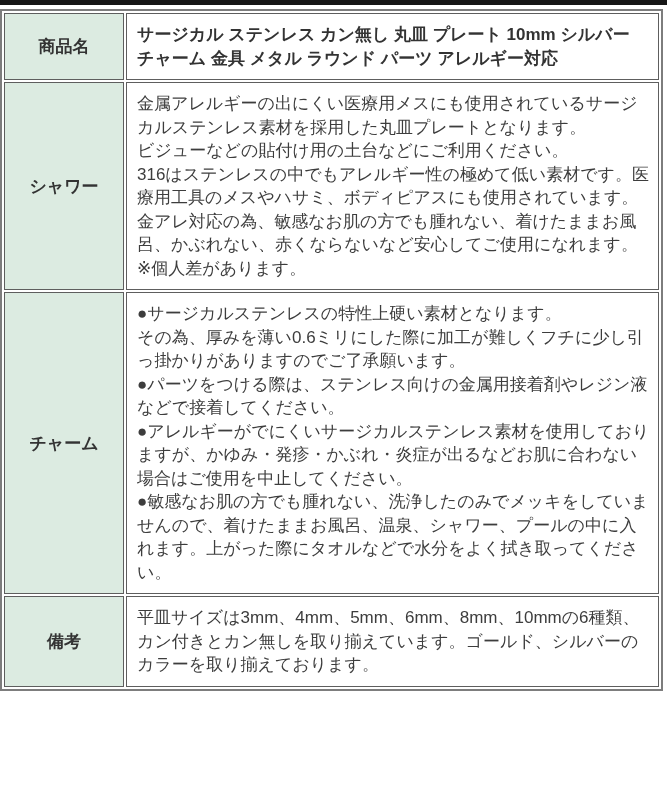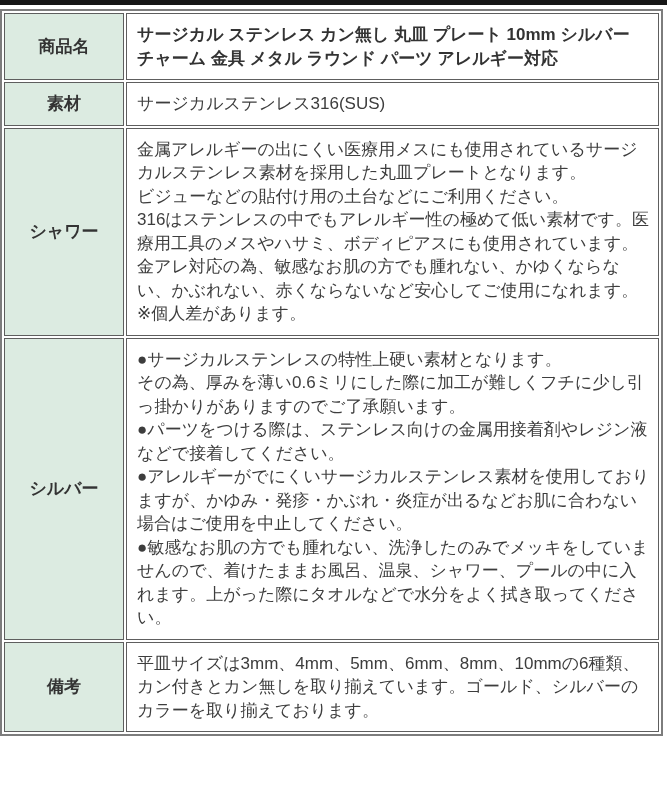--- a/index.html
+++ b/index.html
@@ -61,32 +61,28 @@
 
 <div class="divider"></div>
 
 <table class="spec-table">
   <tbody>
     <tr class="row-product-name">
       <th class="spec-label">商品名</th>
       <td class="spec-value">サージカル ステンレス カン無し 丸皿 プレート 10mm シルバー チャーム 金具 メタル ラウンド パーツ アレルギー対応</td>
     </tr>
     <tr>
-      <th class="spec-label">素材</th>
-      <td class="spec-value">サージカルステンレス316(SUS)</td>
-    </tr>
-    <tr>
       <th class="spec-label">シャワー</th>
       <td class="spec-value">金属アレルギーの出にくい医療用メスにも使用されているサージカルステンレス素材を採用した丸皿プレートとなります。
 ビジューなどの貼付け用の土台などにご利用ください。
 316はステンレスの中でもアレルギー性の極めて低い素材です。医療用工具のメスやハサミ、ボディピアスにも使用されています。
-金アレ対応の為、敏感なお肌の方でも腫れない、かゆくならない、かぶれない、赤くならないなど安心してご使用になれます。※個人差があります。</td>
+金アレ対応の為、敏感なお肌の方でも腫れない、着けたままお風呂、かぶれない、赤くならないなど安心してご使用になれます。※個人差があります。</td>
     </tr>
     <tr>
-      <th class="spec-label">シルバー</th>
+      <th class="spec-label">チャーム</th>
       <td class="spec-value">●サージカルステンレスの特性上硬い素材となります。
 その為、厚みを薄い0.6ミリにした際に加工が難しくフチに少し引っ掛かりがありますのでご了承願います。
 ●パーツをつける際は、ステンレス向けの金属用接着剤やレジン液などで接着してください。
 ●アレルギーがでにくいサージカルステンレス素材を使用しておりますが、かゆみ・発疹・かぶれ・炎症が出るなどお肌に合わない場合はご使用を中止してください。
 ●敏感なお肌の方でも腫れない、洗浄したのみでメッキをしていませんので、着けたままお風呂、温泉、シャワー、プールの中に入れます。上がった際にタオルなどで水分をよく拭き取ってください。</td>
     </tr>
     <tr>
       <th class="spec-label">備考</th>
       <td class="spec-value">平皿サイズは3mm、4mm、5mm、6mm、8mm、10mmの6種類、カン付きとカン無しを取り揃えています。ゴールド、シルバーのカラーを取り揃えております。</td>
     </tr>

